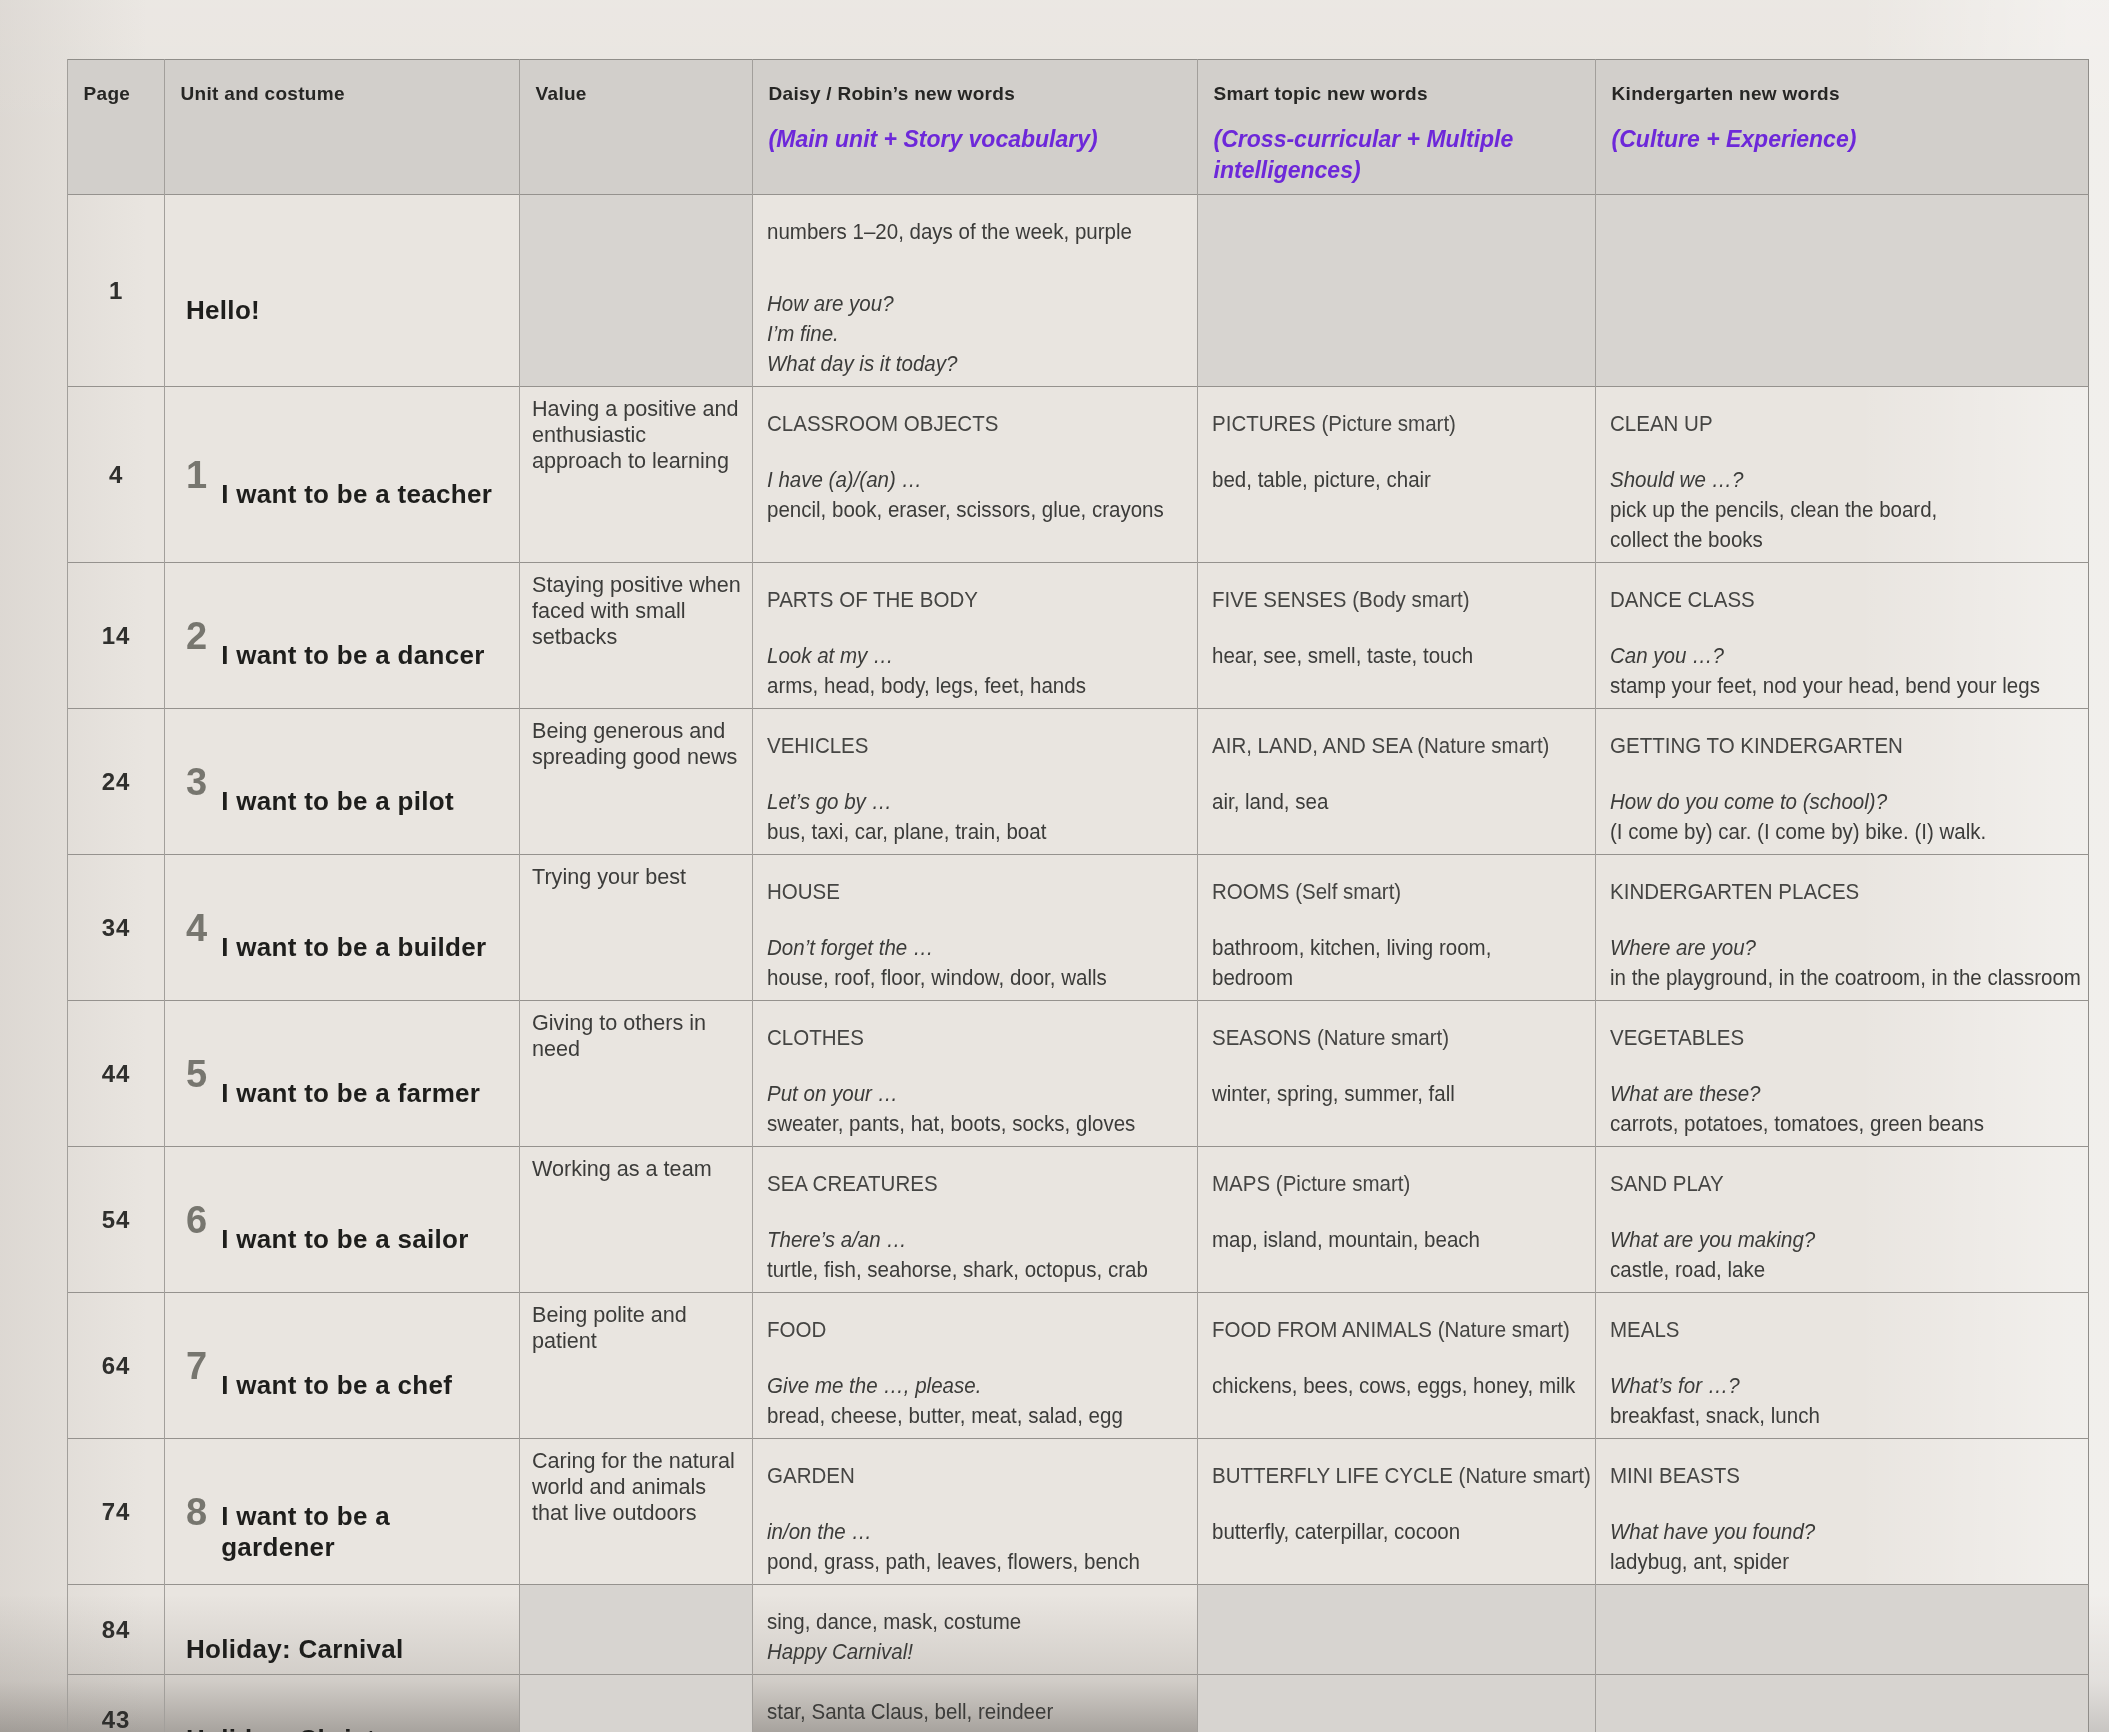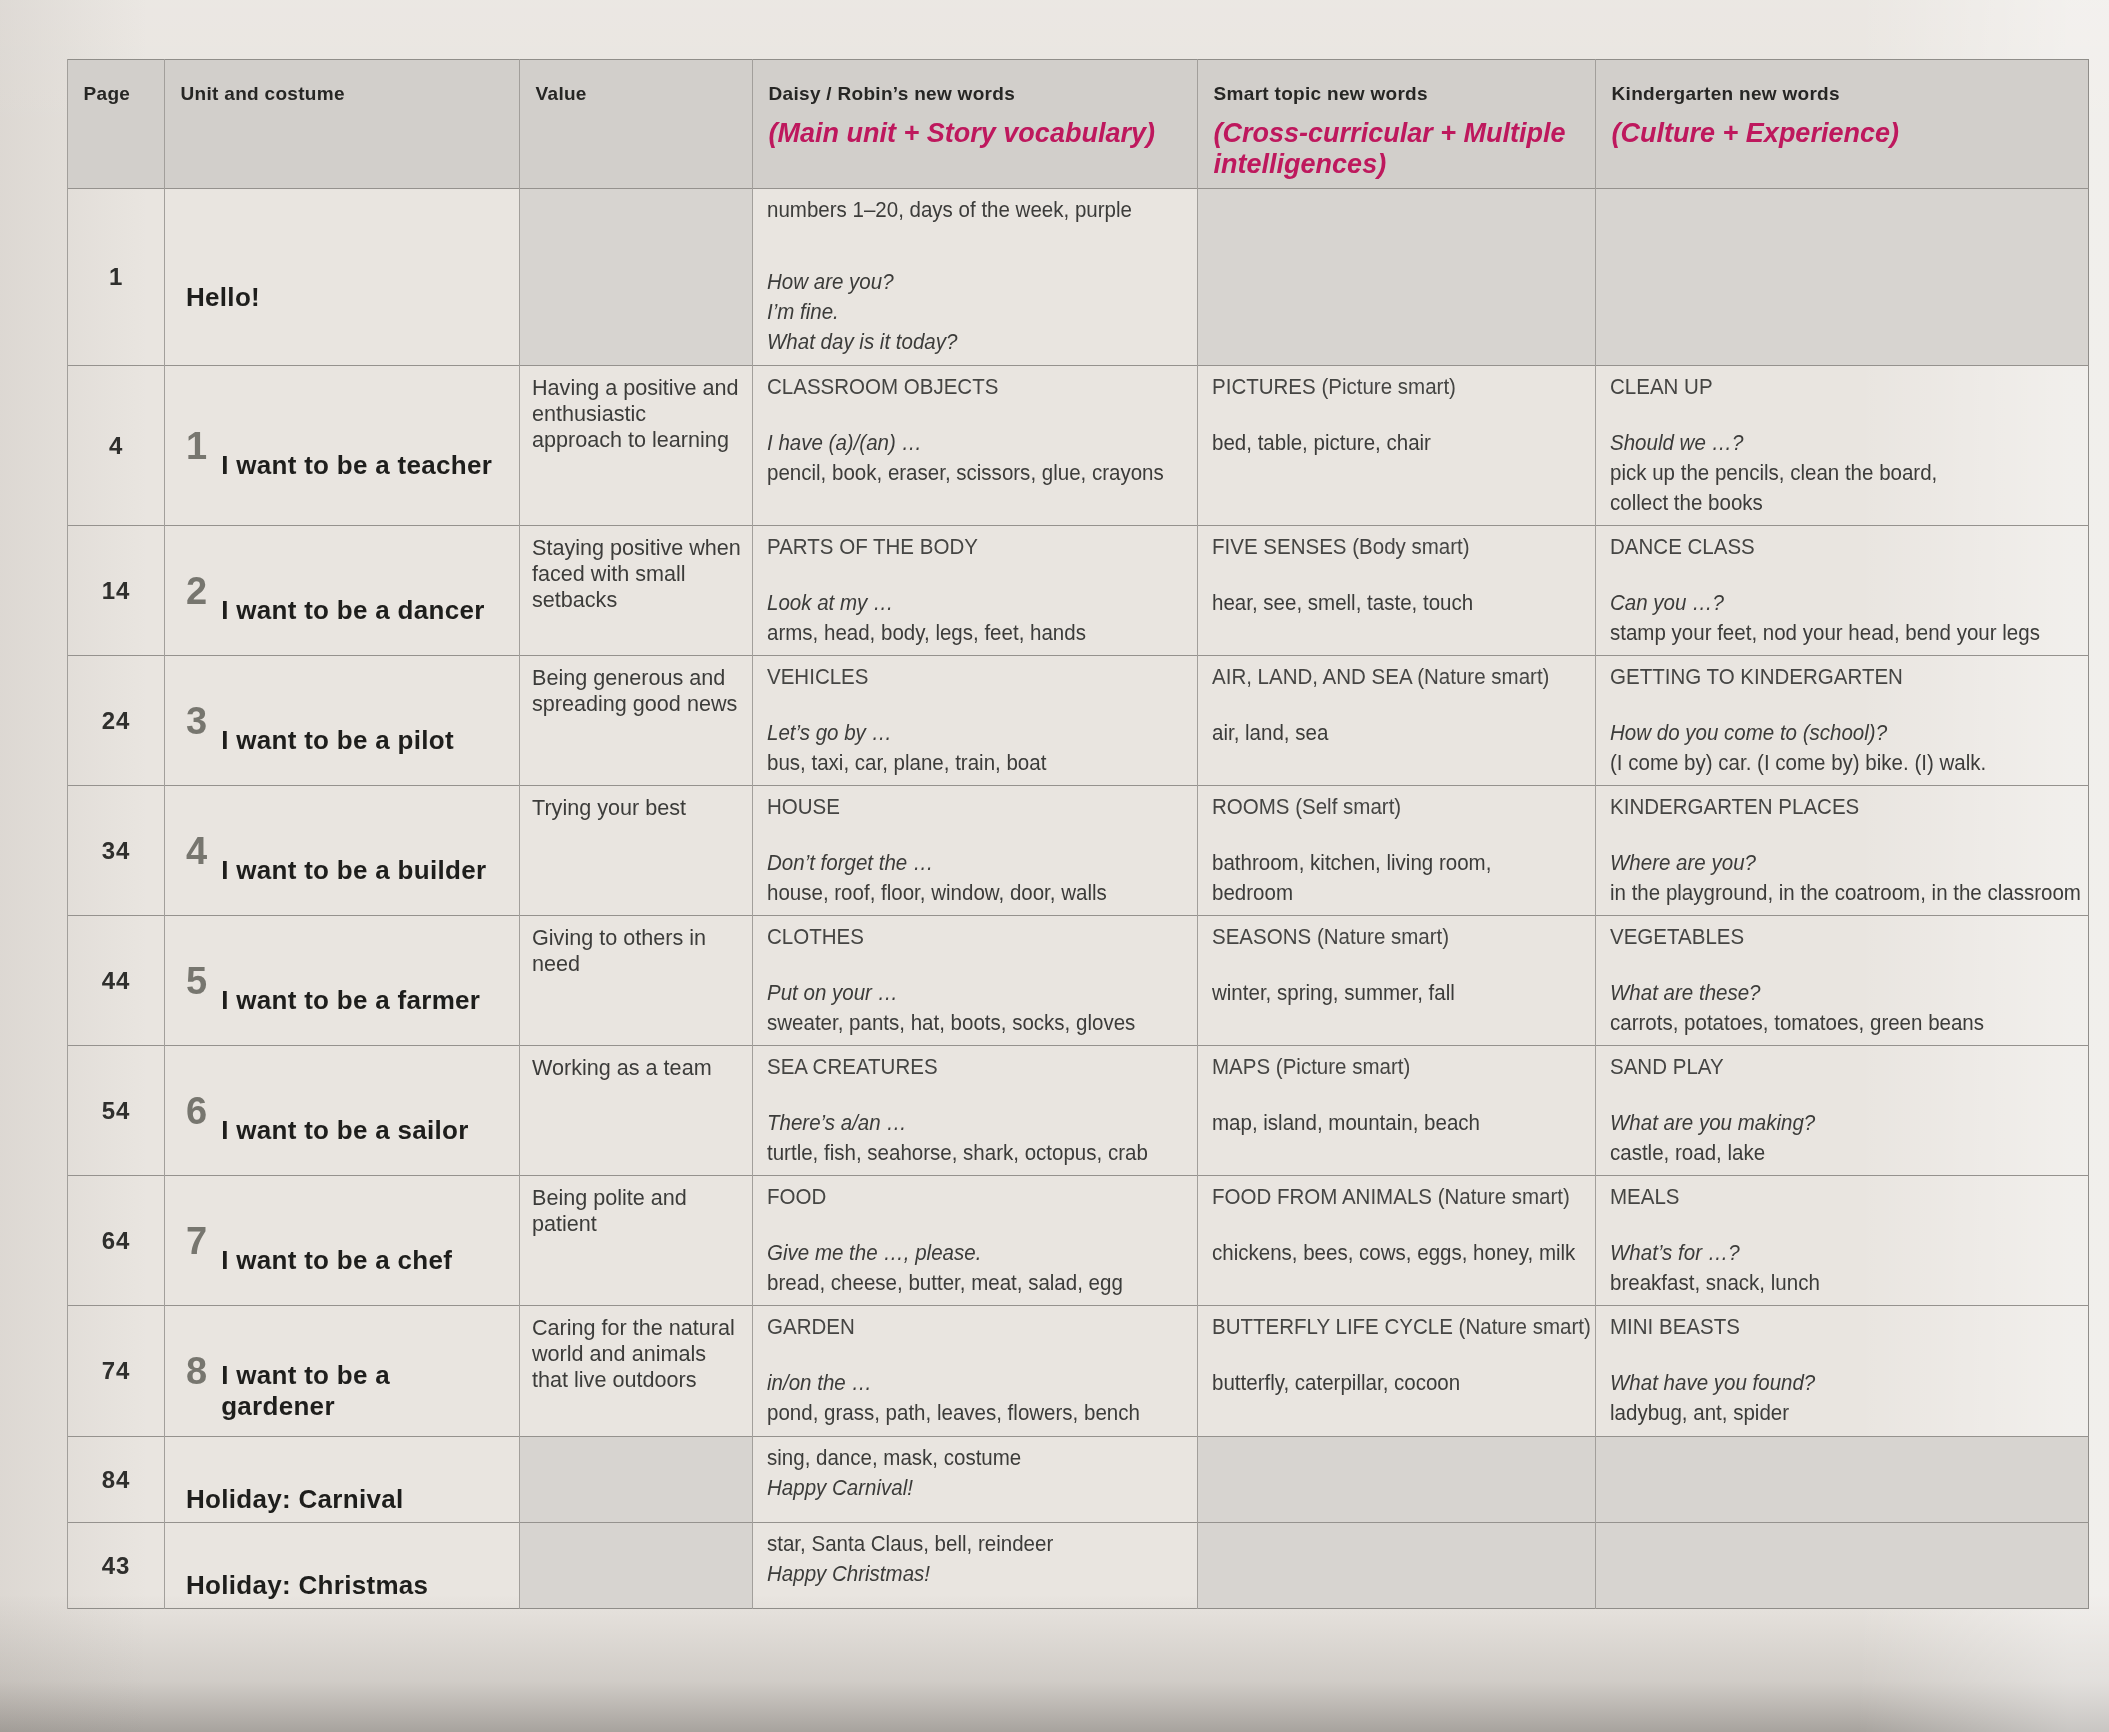--- a/index.html
+++ b/index.html
@@ -19,34 +19,34 @@
     border-collapse:collapse; table-layout:fixed;
     border:1.7px solid #8f8d89;
   }
   td,th{ border-left:0.9px solid #a29f9b; vertical-align:top; }
   tr{ border-top:1.7px solid #95928e; }
   thead tr{ border-top:none; }
   thead th{ background:var(--header_bg,#d2cfcb); text-align:left; padding:15.6px 14px 8.6px 15.6px; }
   .shaded{ background:var(--shaded_cell,#d7d4d0); }
 
   .hlabel{ font-size:19px; font-weight:bold; color:#262624; letter-spacing:0.3px; line-height:36px; }
-  .hsub{ font-size:27px; font-style:italic; color:#be185d; line-height:31px; margin-top:6px; }
+  .hsub{ font-size:23px; font-style:italic; color:#6d28d9; line-height:31px; margin-top:12px; }
 
   td.page{ vertical-align:middle; text-align:center; }
   .pnum{ font-size:24px; font-weight:600; color:#2f2f2d; letter-spacing:0.9px; }
 
   td.unit{ vertical-align:middle; padding:5.2px 8.6px 5.2px 21px; }
   .uwrap{ display:flex; align-items:center; }
   .unum{ font-size:38px; font-weight:bold; color:#77766f; margin-right:14px; line-height:38px; }
   .utitle{ font-size:26px; font-weight:bold; color:#1e1e1c; letter-spacing:0.3px; line-height:31px;margin-top:40px; }
 
   td.value{ padding:8.6px 10.4px 7px 12px; }
   .vtext{ font-size:21.6px; line-height:26px; color:#3c3c3a; }
 
-  td.vocab{ padding:6px 7px 7px 14px; overflow:hidden; }
+  td.vocab{ padding:22px 7px 7px 14px; overflow:hidden; }
   .caps,.pl,.it{
     display:block; font-size:21.6px; line-height:30px; white-space:nowrap;
     transform:scaleX(0.95); transform-origin:0 0;
   }
   .caps{ color:#454543; }
   .pl{ color:#3c3c3a; }
   .it{ font-style:italic; color:#3c3c3a; }
   .gap{ margin-top:26px; }
   .gap2{ margin-top:42px; }
 </style>

